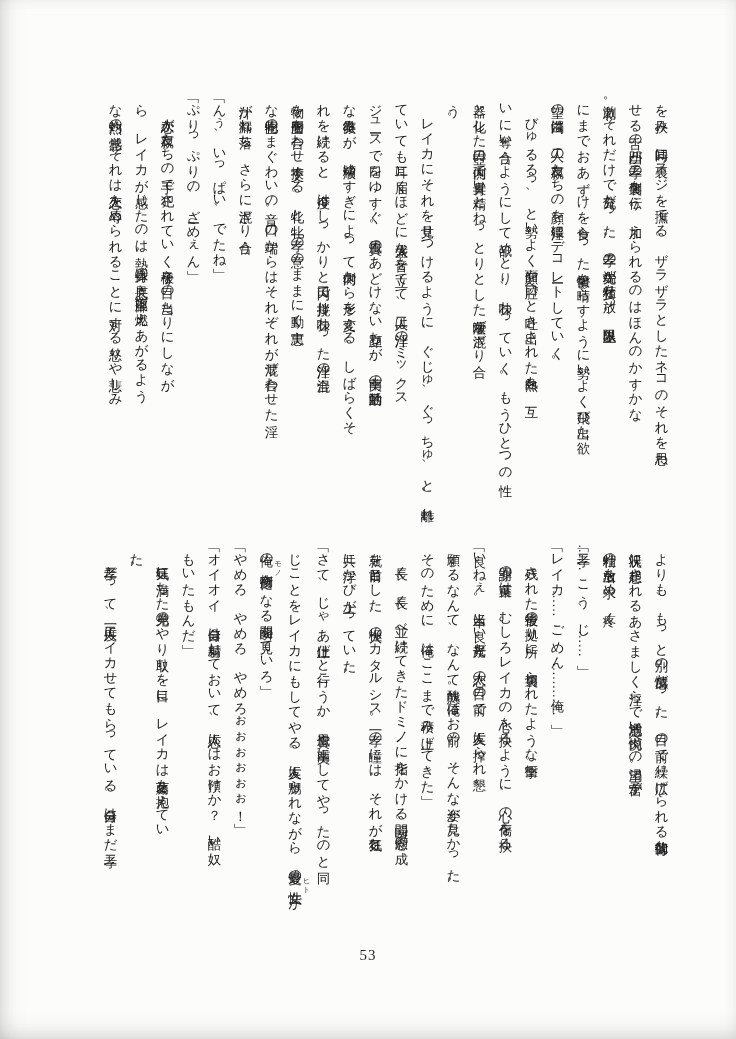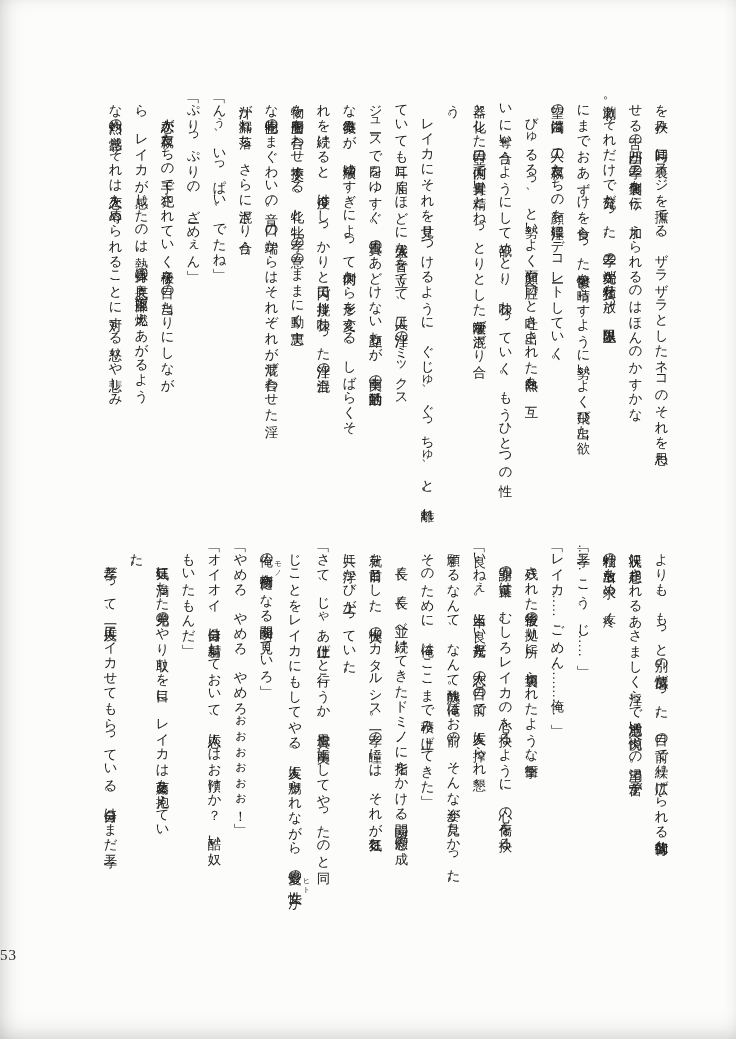--- a/index.html
+++ b/index.html
@@ -49,20 +49,21 @@
   rt {
     font-size: 7px;
     letter-spacing: 0;
     color: #2a2a2a;
   }
   .page-number {
     position: absolute;
     top: 947px;
     left: 0;
     width: 100%;
+    text-align: center;
     font-size: 15px;
     letter-spacing: 1px;
     color: #262626;
   }
 </style>
 </head>
 <body>
 
 <div class="page">
   <div class="text-block block-top">

